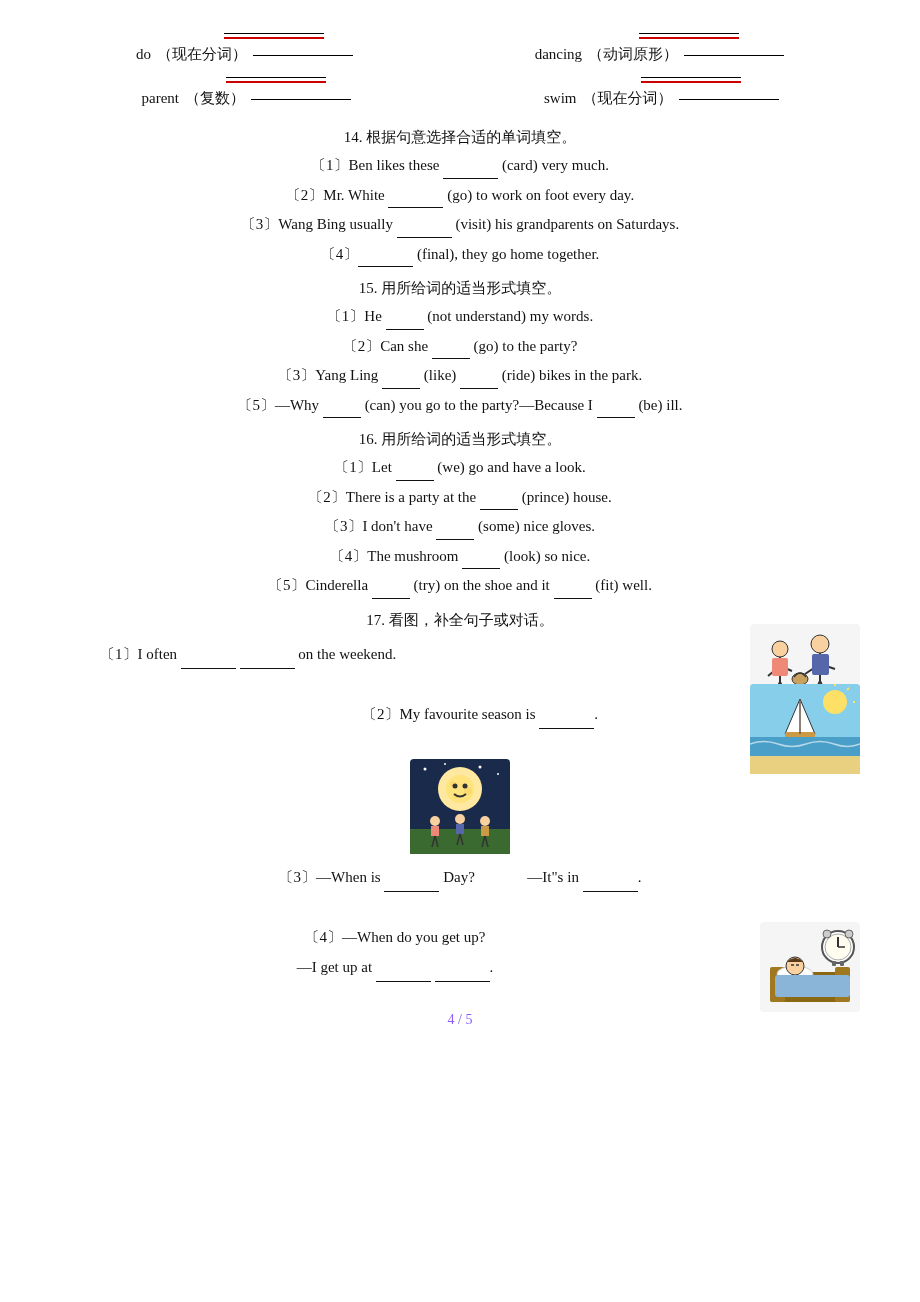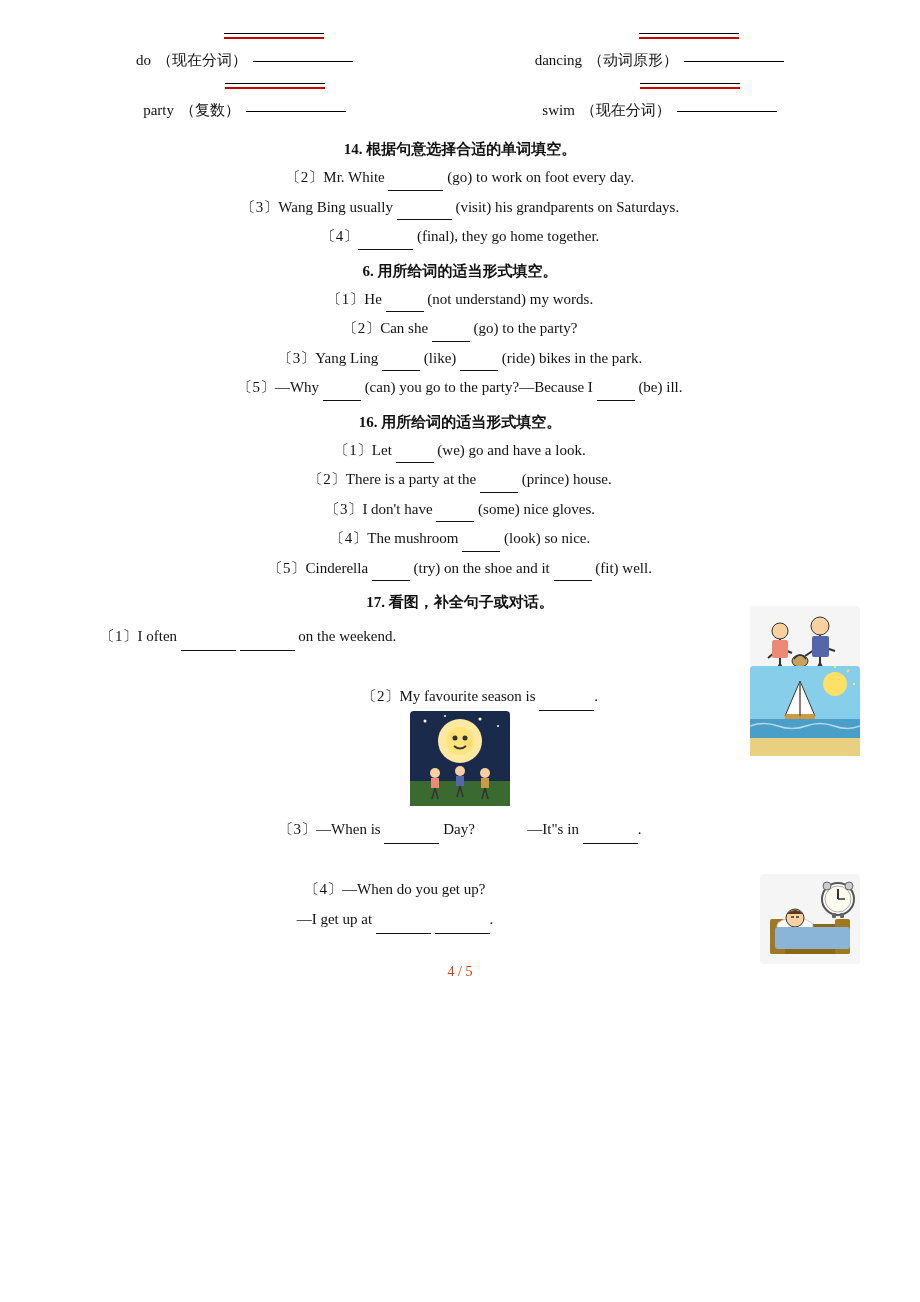--- a/index.html
+++ b/index.html
@@ -31,21 +31,21 @@
     .underline-black {
       width: 100px;
       border-bottom: 1.5px solid #000;
       height: 2px;
       display: block;
     }
 
     
     .section-heading {
       text-align: center;
-      font-weight: bold;
+      font-weight: normal;
       font-size: 15px;
       margin: 12px 0 6px 0;
     }
 
     
     .exercise-item {
       text-align: center;
       margin: 4px 0;
       font-size: 15px;
       line-height: 1.7;
@@ -67,35 +67,35 @@
 
     
     .section17 {
       margin-top: 10px;
     }
 
     .page-number {
       text-align: center;
       margin-top: 30px;
       font-size: 14px;
-      color: #c2410c;
+      color: #8b5cf6;
     }
 
     .form-row {
       display: flex;
       align-items: center;
       justify-content: space-around;
       margin: 12px 0;
       gap: 30px;
     }
     .form-cell {
       display: flex;
       flex-direction: column;
       align-items: flex-start;
-      gap: 8px;
+      gap: 2px;
     }
     .form-cell .lines-above {
       display: flex;
       flex-direction: column;
       gap: 3px;
       margin-bottom: 4px;
       align-self: center;
       margin-left: 60px;
     }
     .form-inline {
@@ -137,48 +137,49 @@
       </div>
     </div>
 
     <div class="form-row">
       <div class="form-cell">
         <div class="lines-above">
           <span class="underline-black"></span>
           <span class="underline-red"></span>
         </div>
         <div class="form-inline">
-          <span>party</span>
+          <span>parent</span>
           <span>（复数）</span>
           <span class="underline-black"></span>
         </div>
       </div>
       <div class="form-cell">
         <div class="lines-above">
           <span class="underline-black"></span>
           <span class="underline-red"></span>
         </div>
         <div class="form-inline">
           <span>swim</span>
           <span>（现在分词）</span>
           <span class="underline-black"></span>
         </div>
       </div>
     </div>
   </div>
 
   <div class="section14">
     <div class="section-heading">14. 根据句意选择合适的单词填空。</div>
+    <div class="exercise-item">〔1〕Ben likes these <span class="blank"></span> (card) very much.</div>
     <div class="exercise-item">〔2〕Mr. White <span class="blank"></span> (go) to work on foot every day.</div>
     <div class="exercise-item">〔3〕Wang Bing usually <span class="blank"></span> (visit) his grandparents on Saturdays.</div>
     <div class="exercise-item">〔4〕<span class="blank"></span> (final), they go home together.</div>
   </div>
 
   <div class="section15">
-    <div class="section-heading">6. 用所给词的适当形式填空。</div>
+    <div class="section-heading">15. 用所给词的适当形式填空。</div>
     <div class="exercise-item">〔1〕He <span class="blank-short"></span> (not understand) my words.</div>
     <div class="exercise-item">〔2〕Can she <span class="blank-short"></span> (go) to the party?</div>
     <div class="exercise-item">〔3〕Yang Ling <span class="blank-short"></span> (like) <span class="blank-short"></span> (ride) bikes in the park.</div>
     <div class="exercise-item">〔5〕—Why <span class="blank-short"></span> (can) you go to the party?—Because I <span class="blank-short"></span> (be) ill.</div>
   </div>
 
   <div class="section16">
     <div class="section-heading">16. 用所给词的适当形式填空。</div>
     <div class="exercise-item">〔1〕Let <span class="blank-short"></span> (we) go and have a look.</div>
     <div class="exercise-item">〔2〕There is a party at the <span class="blank-short"></span> (prince) house.</div>
@@ -218,21 +219,21 @@
 
           <ellipse cx="50" cy="55" rx="8" ry="6" fill="#c8a060" stroke="#333" stroke-width="1"></ellipse>
           <path d="M44 53 Q50 45 56 53" fill="none" stroke="#333" stroke-width="1.5"></path>
         </svg>
       </div>
       <div style="text-align:left; padding-left:40px; font-size:15px; line-height:2;">
         〔1〕I often <span class="blank"></span> <span class="blank"></span> on the weekend.
       </div>
     </div>
 
-    <div style="position:relative; ">
+    <div style="position:relative; margin-bottom:30px; ">
 
       <div style="position:absolute; right:0; top:-15px;">
         <svg width="110" height="90">
           <rect width="110" height="90" fill="#b8dff0" rx="4"></rect>
 
           <rect width="110" height="55" fill="#87ceeb" rx="4"></rect>
 
           <circle cx="85" cy="18" r="12" fill="#ffe066"></circle>
 
           <line x1="85" y1="2" x2="85" y2="0" stroke="#ffe066" stroke-width="2"></line>

